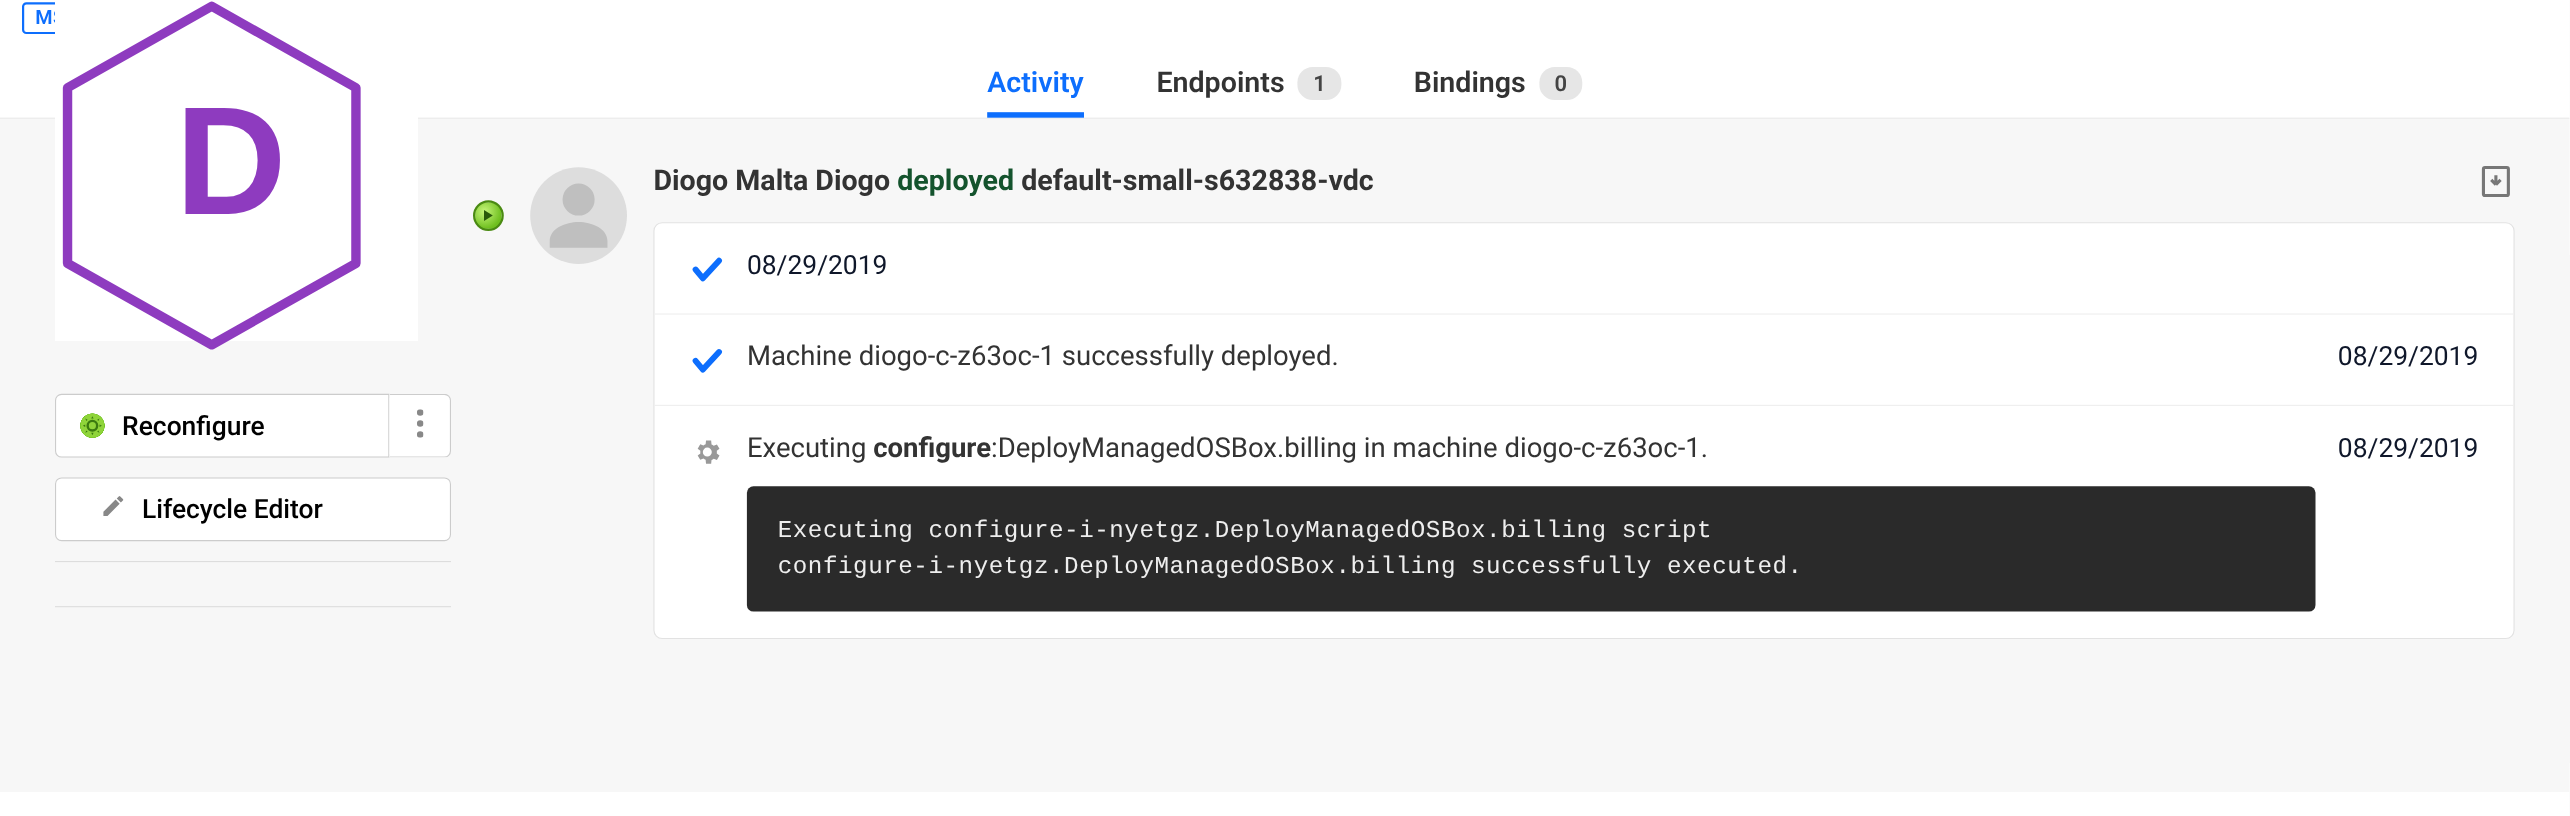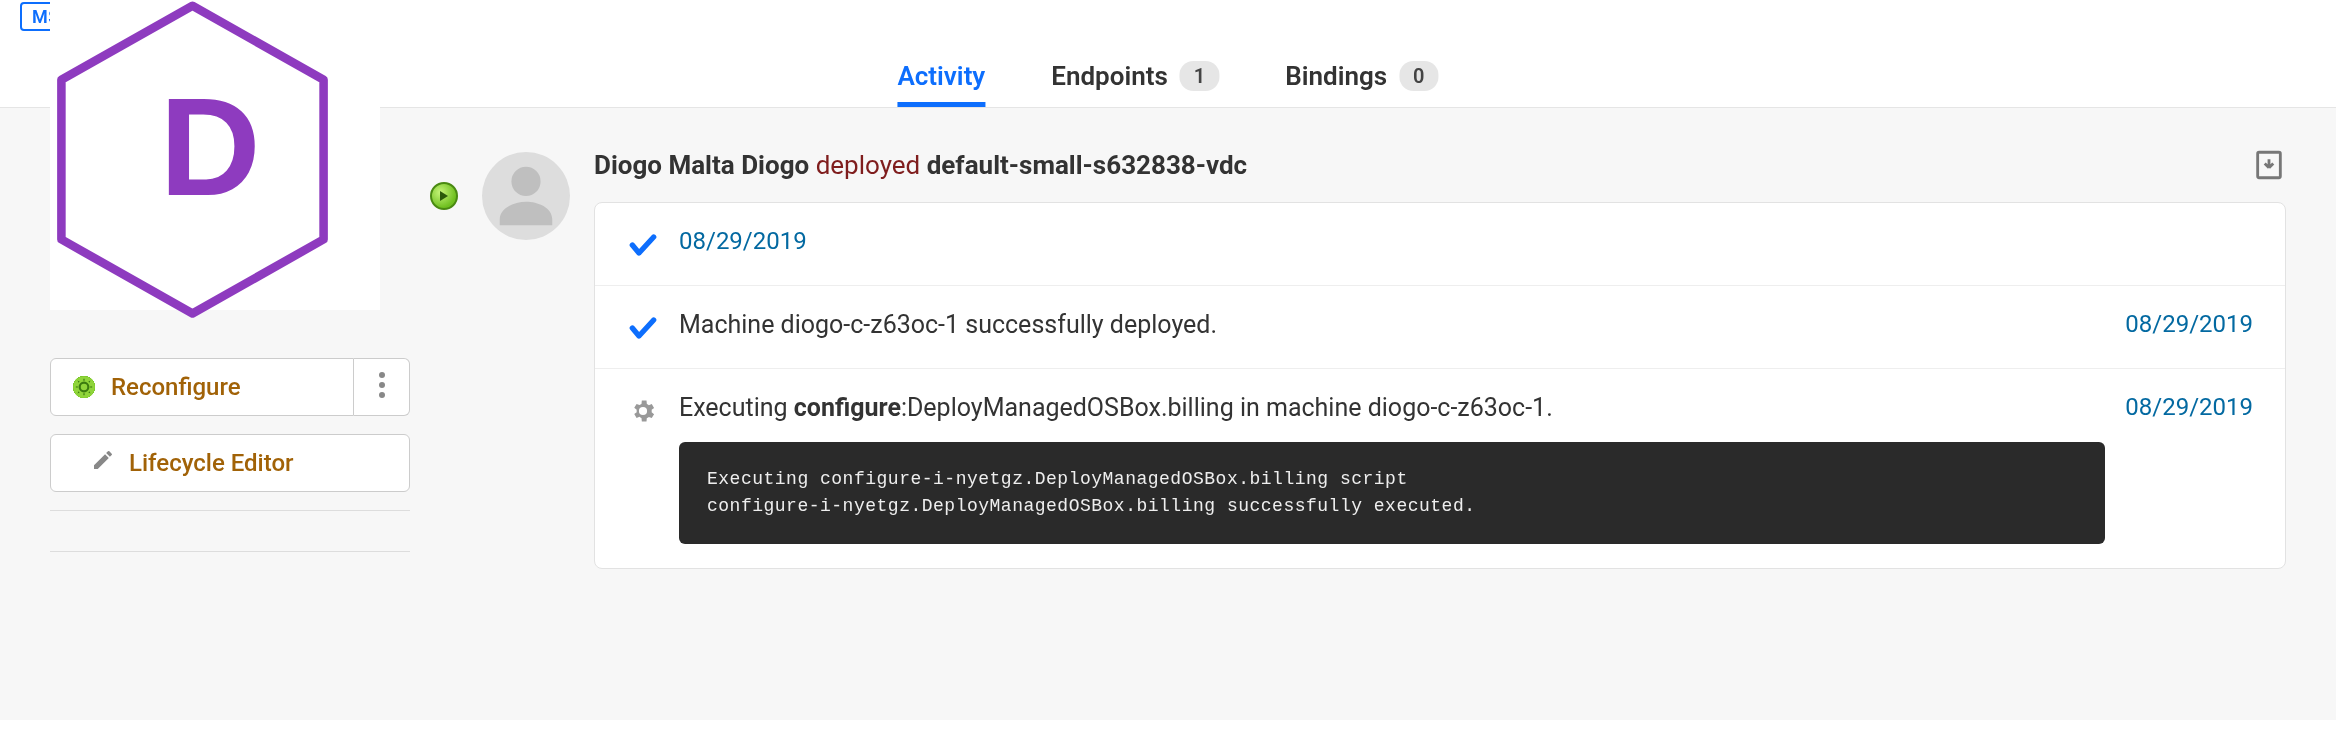--- a/index.html
+++ b/index.html
@@ -127,21 +127,21 @@
   .btn {
     background: #fff;
     border: 1px solid #ccc;
     border-radius: 6px;
     height: 58px;
     display: flex;
     align-items: center;
     padding: 0 20px;
     font-size: 24px;
     font-weight: 500;
-    color: #a16207;
+    color: #000000;
     cursor: pointer;
     gap: 14px;
   }
   .btn-reconfigure { flex: 1; border-top-right-radius: 0; border-bottom-right-radius: 0; }
   .btn-more {
     width: 56px;
     justify-content: center;
     border-left: none;
     border-top-left-radius: 0;
     border-bottom-left-radius: 0;
@@ -212,21 +212,21 @@
   .activity-header {
     display: flex;
     justify-content: space-between;
     align-items: center;
     font-size: 26px;
     margin-bottom: 20px;
     color: #333;
   }
   .activity-header .line { }
   .activity-header .line b { font-weight: 700; }
-  .activity-header .line .verb { font-weight: 400; color:#7f1d1d; }
+  .activity-header .line .verb { font-weight: 700; color:#14532d; }
 
   .log-icon {
     width: 34px; height: 34px;
     color: #777;
     cursor: pointer;
   }
 
   .card {
     background: #fff;
     border: 1px solid #e2e2e2;
@@ -255,29 +255,29 @@
   .row-icon.cog { color: #888; }
 
   .row-body { flex:1; }
   .row-text {
     font-size: 25px;
     color: #333;
   }
   .row-text b { font-weight: 700; }
   .row-date {
     font-size: 24px;
-    color: #0369a1;
+    color: #0f172a;
     flex-shrink: 0;
   }
 
   .terminal {
     background: #2a2a2a;
     color: #eee;
     font-family: "SFMono-Regular", Consolas, "Liberation Mono", Menlo, monospace;
-    font-size: 18px;
+    font-size: 22px;
     border-radius: 6px;
     padding: 24px 28px;
     margin-top: 20px;
     white-space: pre;
     line-height: 1.5;
     letter-spacing: 0.5px;
   }
 </style>
 </head>
 <body>

